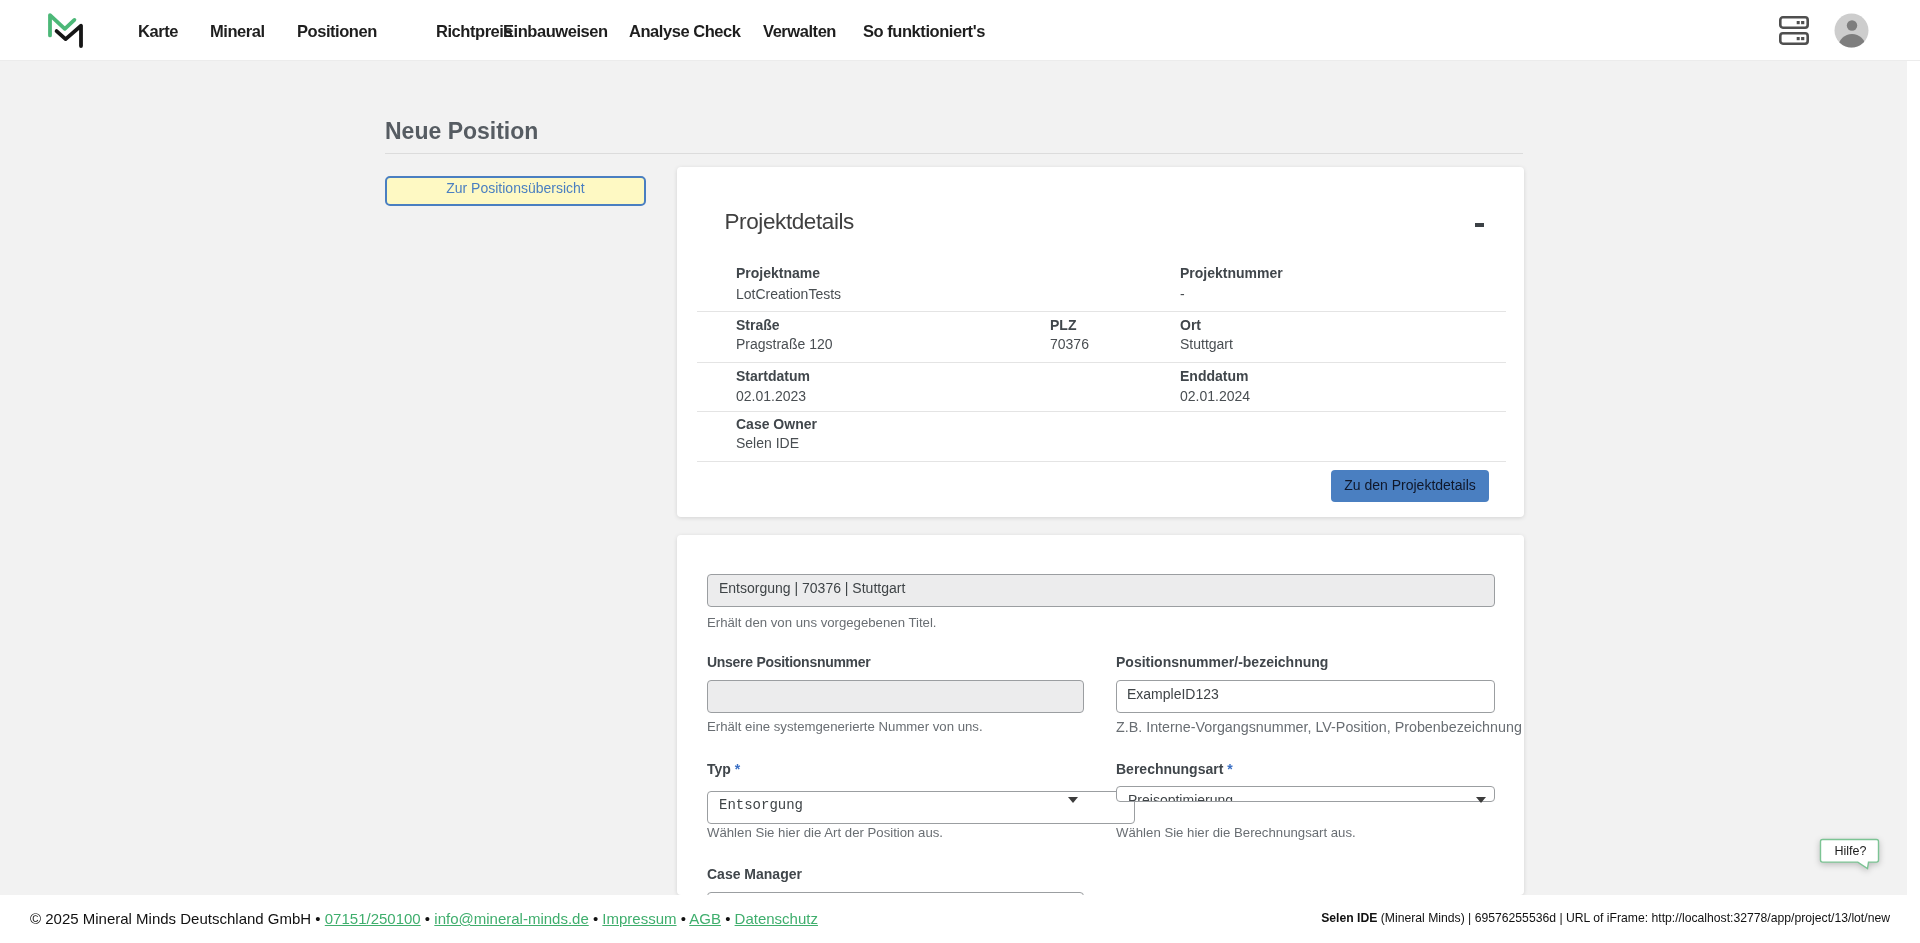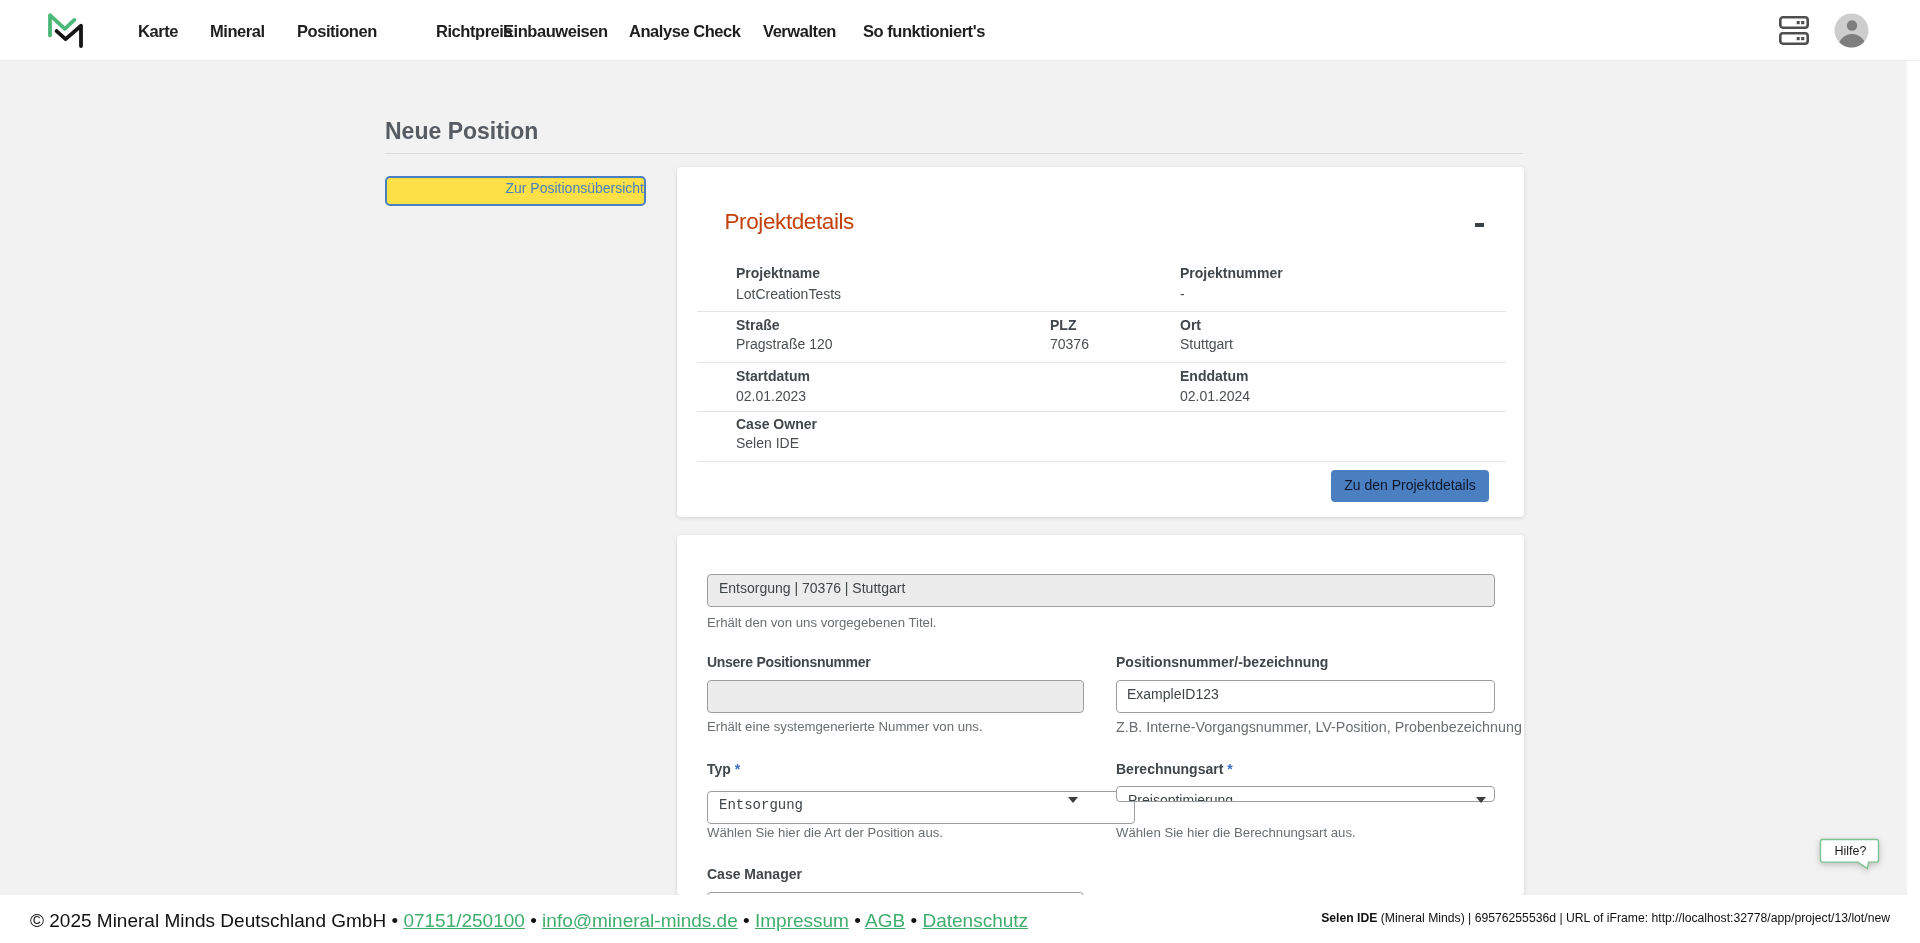--- a/index.html
+++ b/index.html
@@ -8,39 +8,39 @@
   body { font-family:"Liberation Sans", sans-serif; background:#fff; }
   #page { position:relative; width:1920px; height:943px; background:#fff; overflow:hidden; }
   .abs { position:absolute; }
   #contentbg { position:absolute; left:0; top:61px; width:1907px; height:834px; background:#f2f2f2; }
   
   #nav { position:absolute; left:0; top:0; width:1920px; height:61px; background:#fff; border-bottom:1px solid #ececec; }
   .nvitem { position:absolute; top:22.5px; font-size:16.5px; font-weight:700; color:#1e1e1e; line-height:1; letter-spacing:-0.45px; white-space:nowrap; }
   
   #h1 { position:absolute; left:385px; top:120px; font-size:23px; font-weight:700; color:#565c62; line-height:1; letter-spacing:0px;text-align:center; }
   #hrule { position:absolute; left:385px; top:153px; width:1138px; height:1px; background:#dcdcdc; }
-  #btn-outline { position:absolute; left:385px; top:176px; width:261px; height:30px; border:2px solid #4a7fc1; border-radius:5px; background:#fde047; color:#4a7fc1; font-size:14px; line-height:21px; text-align:right; }
+  #btn-outline { position:absolute; left:385px; top:176px; width:261px; height:30px; border:2px solid #4a7fc1; border-radius:5px; background:#fef9c3; color:#4a7fc1; font-size:14px; line-height:21px; text-align:center; }
   
   .card { position:absolute; left:677px; width:847px; background:#fff; border-radius:4px; box-shadow:0 1px 4px rgba(0,0,0,0.13); }
   #card1 { top:167px; height:350px; }
   #card2 { top:535px; height:360px; overflow:hidden; }
-  #c1title { position:absolute; left:47.5px; top:44.3px; font-size:22.5px; color:#c2410c; line-height:1; letter-spacing:-0.4px; }
+  #c1title { position:absolute; left:47.5px; top:44.3px; font-size:22.5px; color:#404040; line-height:1; letter-spacing:-0.4px; }
   #c1minus { position:absolute; left:798px; top:56px; width:9px; height:3.5px; background:#3c4146; }
   .sep { position:absolute; left:20px; width:809px; height:1px; background:#e4e4e4; }
   .lbl { position:absolute; font-size:14px; font-weight:700; color:#40464b; line-height:1; white-space:nowrap; }
   .val { position:absolute; font-size:14px; font-weight:400; color:#494e52; line-height:1; white-space:nowrap; }
   .helper { position:absolute; font-size:13.2px; color:#696e73; line-height:1; white-space:nowrap; }
   #btn-blue { position:absolute; left:654px; top:303px; width:158px; height:32px; background:#4a7fc1; border-radius:4px; color:#0f172a; font-size:14px; line-height:30px; text-align:center; }
   
   .input { position:absolute; height:33px; border:1px solid #9b9ea1; border-radius:4px; background:#fff; font-size:14px; color:#3f4447; line-height:27.5px; padding-left:11px; white-space:nowrap; overflow:hidden; }
   .input.dis { background:#ececed; }
   .sel-arrow { position:absolute; width:0; height:0; border-left:5px solid transparent; border-right:5px solid transparent; border-top:6px solid #3c3c3c; }
   
   #footer { position:absolute; left:0; top:895px; width:1920px; height:48px; background:#fff; }
-  #f-left { position:absolute; left:30px; top:16px; font-size:19px; color:#111; line-height:1; white-space:nowrap; }
+  #f-left { position:absolute; left:30px; top:16px; font-size:15px; color:#111; line-height:1; white-space:nowrap; }
   #f-left a { color:#3fae6d; }
   #f-right { position:absolute; right:30px; top:16.5px; font-size:12.2px; color:#111; line-height:1; white-space:nowrap; }
 </style>
 </head>
 <body>
 <div id="page">
   <div id="contentbg"></div>
 
   <div id="nav">
     <svg class="abs" style="left:46px; top:12px;" width="38" height="38" viewBox="0 0 38 38">

